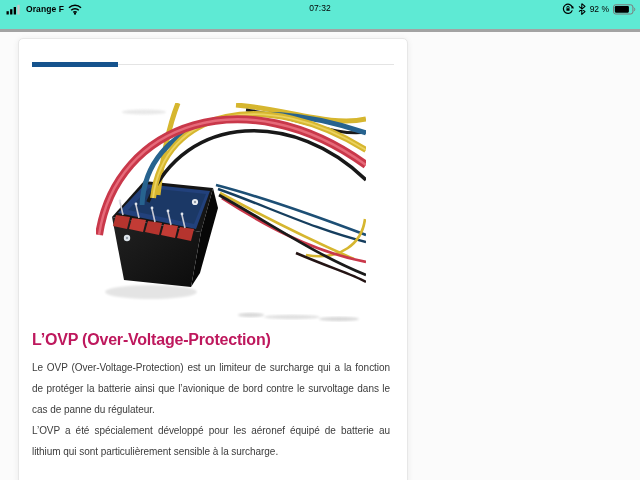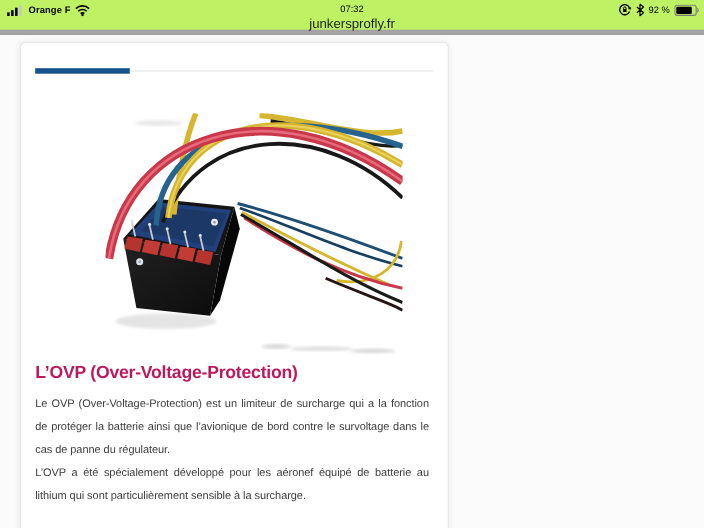--- a/index.html
+++ b/index.html
@@ -1,21 +1,21 @@
 <!DOCTYPE html>
 <html><head>
 <meta charset="utf-8">
 <style>
   html,body{margin:0;padding:0;}
   body{font-family:"Liberation Sans",sans-serif;-webkit-font-smoothing:antialiased;}
   .screen{position:relative;width:640px;height:480px;background:#fbfbfb;overflow:hidden;}
 
   
-  .statusbar{position:absolute;top:0;left:0;width:640px;height:32px;background:#bef264;
-             border-bottom:5px solid #a3a3a3;box-sizing:border-box;}
+  .statusbar{position:absolute;top:0;left:0;width:640px;height:32px;background:#5eead4;
+             border-bottom:3px solid #a3a3a3;box-sizing:border-box;}
   .sb-left{position:absolute;left:6px;top:3px;display:flex;align-items:center;gap:4px;height:12px;}
   .sb-carrier{font-size:8.5px;font-weight:600;color:#000;letter-spacing:.1px;}
   .sb-center{position:absolute;left:0;top:0;width:100%;text-align:center;}
   .sb-time{font-size:8.5px;font-weight:400;color:#000;line-height:11px;padding-top:3px;}
   .sb-domain{font-size:12px;color:#1c1c1e;line-height:15px;}
   .sb-right{position:absolute;right:4px;top:3px;display:flex;align-items:center;gap:4px;height:12px;}
   .sb-batt-txt{font-size:8.5px;color:#000;}
 
   
   .page{position:absolute;top:32px;left:0;width:640px;height:448px;background:#fbfbfb;}
@@ -49,21 +49,20 @@
       <svg width="14" height="11" viewBox="0 0 14 11">
         <path d="M1 3.8 A8.6 8.6 0 0 1 13 3.8" fill="none" stroke="#000" stroke-width="1.5"></path>
         <path d="M3.2 6.2 A5.4 5.4 0 0 1 10.8 6.2" fill="none" stroke="#000" stroke-width="1.5"></path>
         <path d="M5.3 8.4 A2.6 2.6 0 0 1 8.7 8.4" fill="none" stroke="#000" stroke-width="1.5"></path>
         <circle cx="7" cy="9.7" r="1.1" fill="#000"></circle>
       </svg>
     </div>
 
     <div class="sb-center">
       <div class="sb-time">07:32</div>
-      <div class="sb-domain">junkersprofly.fr</div>
     </div>
 
     <div class="sb-right">
       <svg width="12" height="12" viewBox="0 0 12 12">
         <path d="M10.3 7.4 A4.6 4.6 0 1 1 10.3 4.2" fill="none" stroke="#000" stroke-width="1.2"></path>
         <polygon points="11.9,5.6 8.9,5.2 10.9,2.8" fill="#000"></polygon>
         <rect x="4.4" y="5.2" width="3.2" height="2.6" rx="0.5" fill="#000"></rect>
         <path d="M4.9 5.2 V4.4 A1.1 1.1 0 0 1 7.1 4.4 V5.2" fill="none" stroke="#000" stroke-width="0.9"></path>
       </svg>
       <svg width="8" height="12" viewBox="0 0 8 12">

